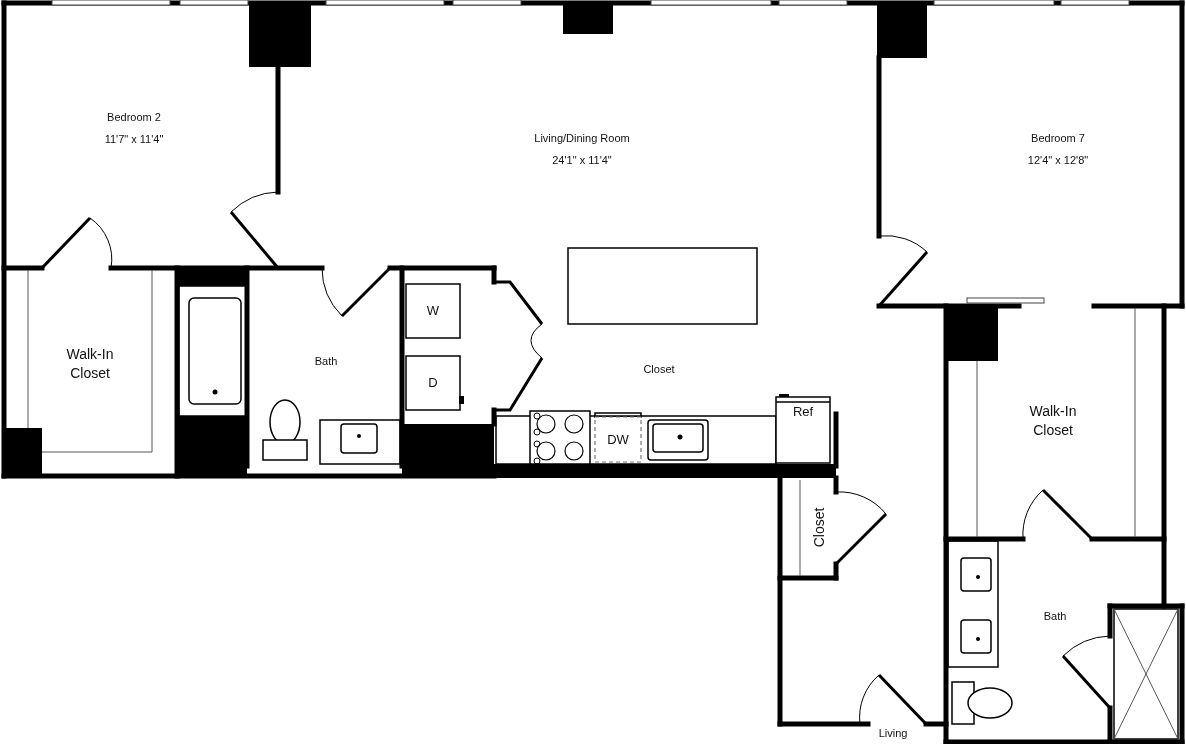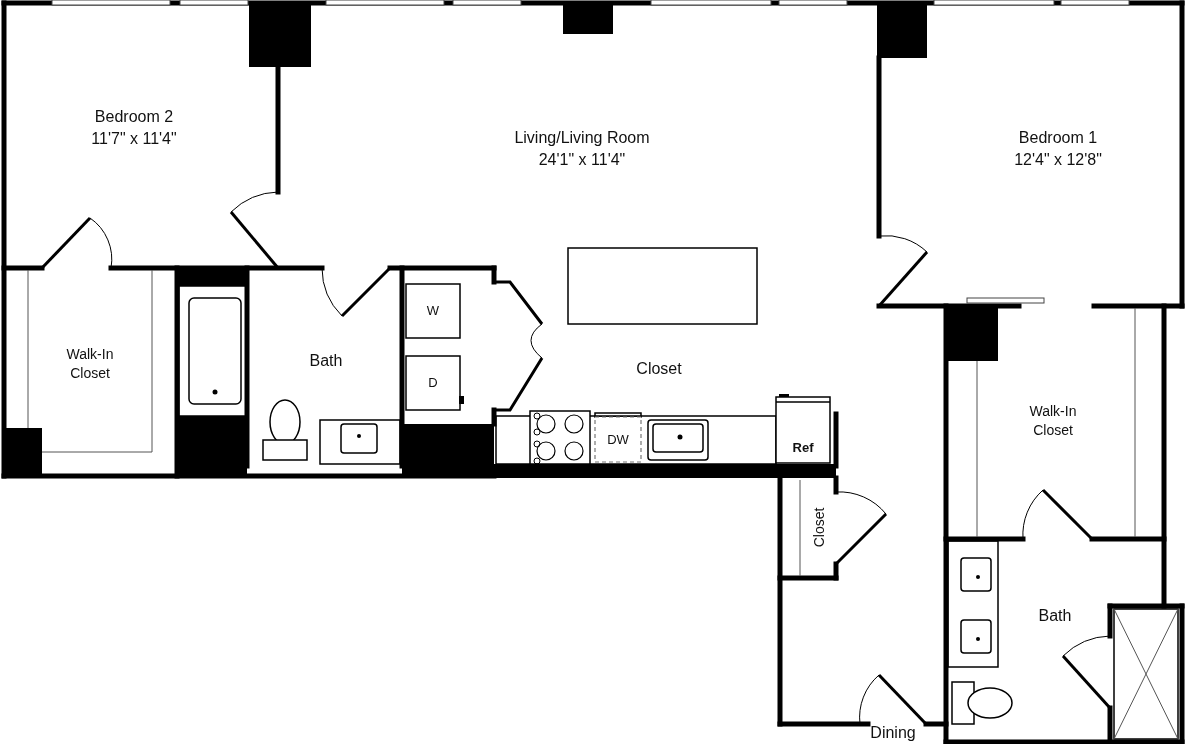--- a/index.html
+++ b/index.html
@@ -7,21 +7,21 @@
   svg { position: absolute; left: 0; top: 0; }
   .wall { fill: none; stroke: #000; stroke-width: 5; stroke-linecap: square; }
   .thin { fill: none; stroke: #000; stroke-width: 1.5; }
   .hair { fill: none; stroke: #555; stroke-width: 1; }
   .solid { fill: #000; stroke: none; }
   .win { fill: #fff; stroke: #444; stroke-width: 1; }
   .arc { fill: none; stroke: #000; stroke-width: 1; }
   .door { fill: none; stroke: #000; stroke-width: 3; }
   .fix { fill: #fff; stroke: #000; stroke-width: 1.5; }
   .dash { fill: #fff; stroke: #777; stroke-width: 1.2; stroke-dasharray: 4 3; }
-  .lbl { position: absolute; text-align: center; color: #111; font-size: 16px; line-height: 22px; white-space: nowrap; transform: translateX(-50%); }
+  .lbl { position: absolute; text-align: center; color: #111; font-size: 11px; line-height: 22px; white-space: nowrap; transform: translateX(-50%); }
   .lbl.sm { font-size: 14px; line-height: 19px; }
   .lbl.xs { font-size: 13px; line-height: 16px; }
   .rot { transform: translateX(-50%) rotate(-90deg); }
 </style>
 </head>
 <body>
 
 <svg width="1186" height="744" viewBox="0 0 1186 744">
 
   <g>
@@ -192,26 +192,26 @@
     <line class="hair" x1="1178" y1="609" x2="1114" y2="739"></line>
   </g>
 </svg>
 
 <div class="lbl" style="left:134px; top:106px;">
   <div>Bedroom 2</div>
   <div>11'7" x 11'4"</div>
 </div>
 
 <div class="lbl" style="left:582px; top:127px;">
-  <div>Living/Living Room</div>
+  <div>Living/Dining Room</div>
   <div>24'1" x 11'4"</div>
 </div>
 
 <div class="lbl" style="left:1058px; top:127px;">
-  <div>Bedroom 1</div>
+  <div>Bedroom 7</div>
   <div>12'4" x 12'8"</div>
 </div>
 
 <div class="lbl sm" style="left:90px; top:345px;">
   <div>Walk-In</div>
   <div>Closet</div>
 </div>
 
 <div class="lbl" style="left:326px; top:350px;">
   <div>Bath</div>
@@ -228,19 +228,19 @@
 
 <div class="lbl sm rot" style="left:819px; top:518px;">
   <div>Closet</div>
 </div>
 
 <div class="lbl" style="left:1055px; top:605px;">
   <div>Bath</div>
 </div>
 
 <div class="lbl" style="left:893px; top:722px;">
-  <div>Dining</div>
+  <div>Living</div>
 </div>
 
 <div class="lbl xs" style="left:433px; top:303px;">W</div>
 <div class="lbl xs" style="left:433px; top:375px;">D</div>
 <div class="lbl xs" style="left:618px; top:432px;text-align:center;">DW</div>
-<div class="lbl xs" style="left:803px; top:440px;font-weight:bold;">Ref</div>
+<div class="lbl xs" style="left:803px; top:404px;">Ref</div>
 
 </body></html>

